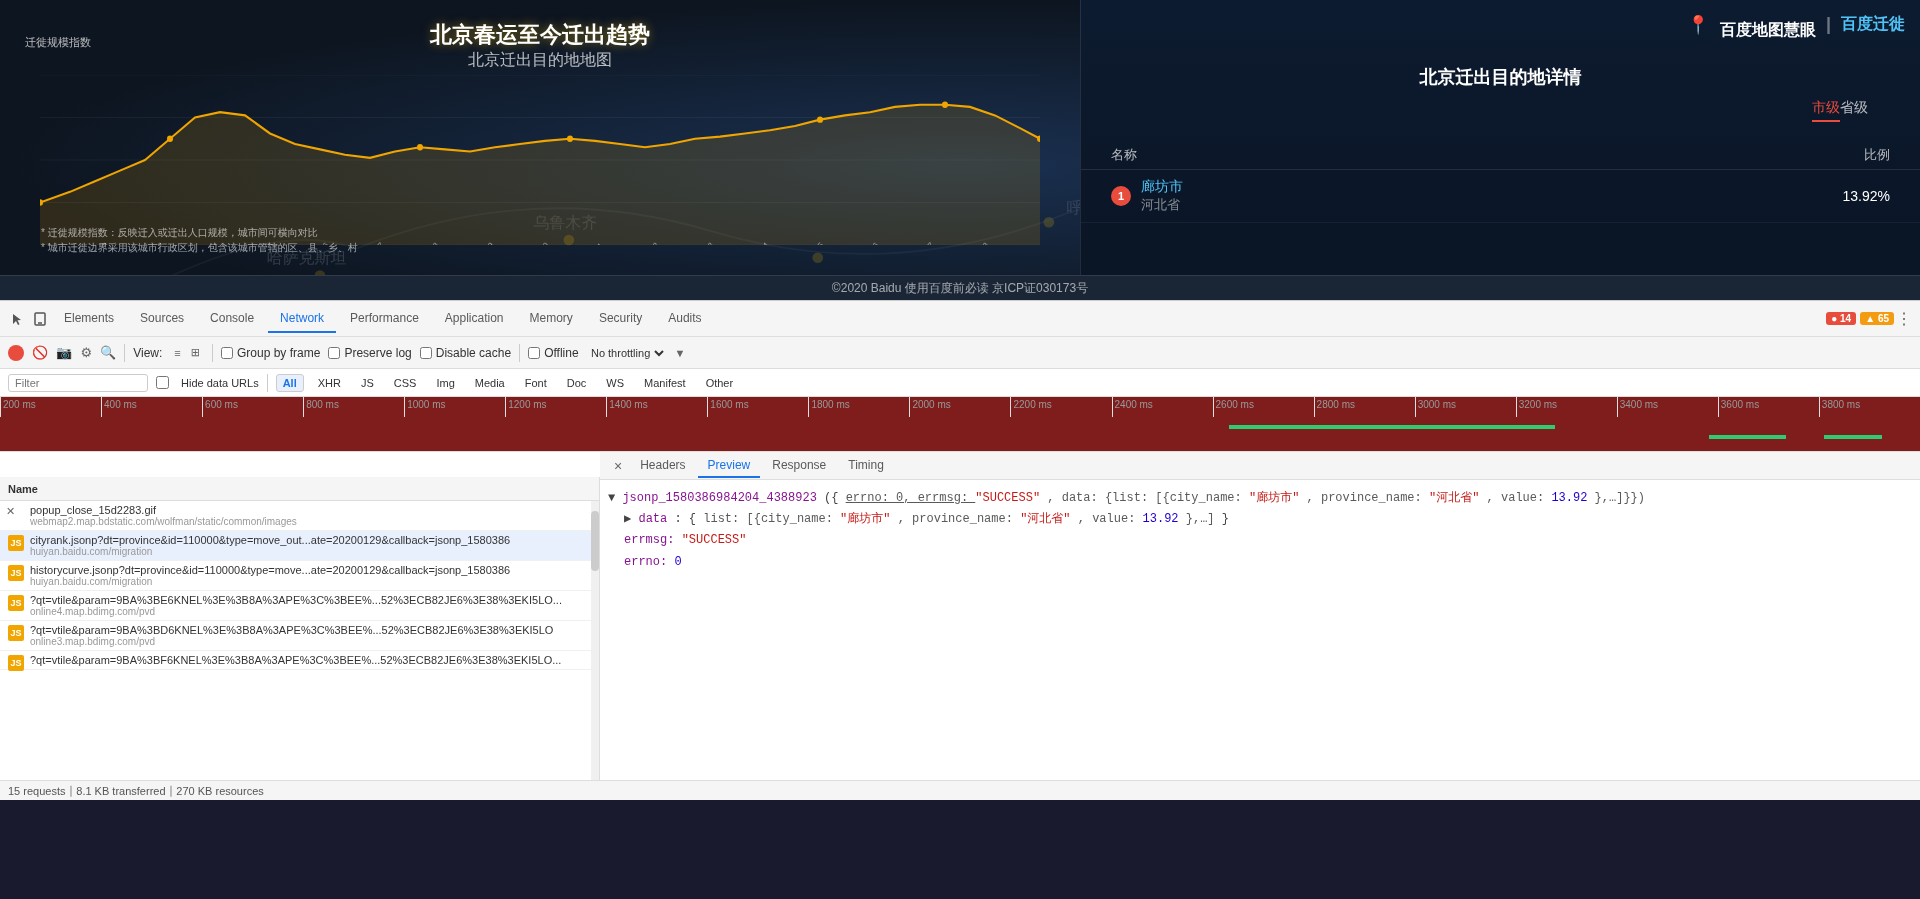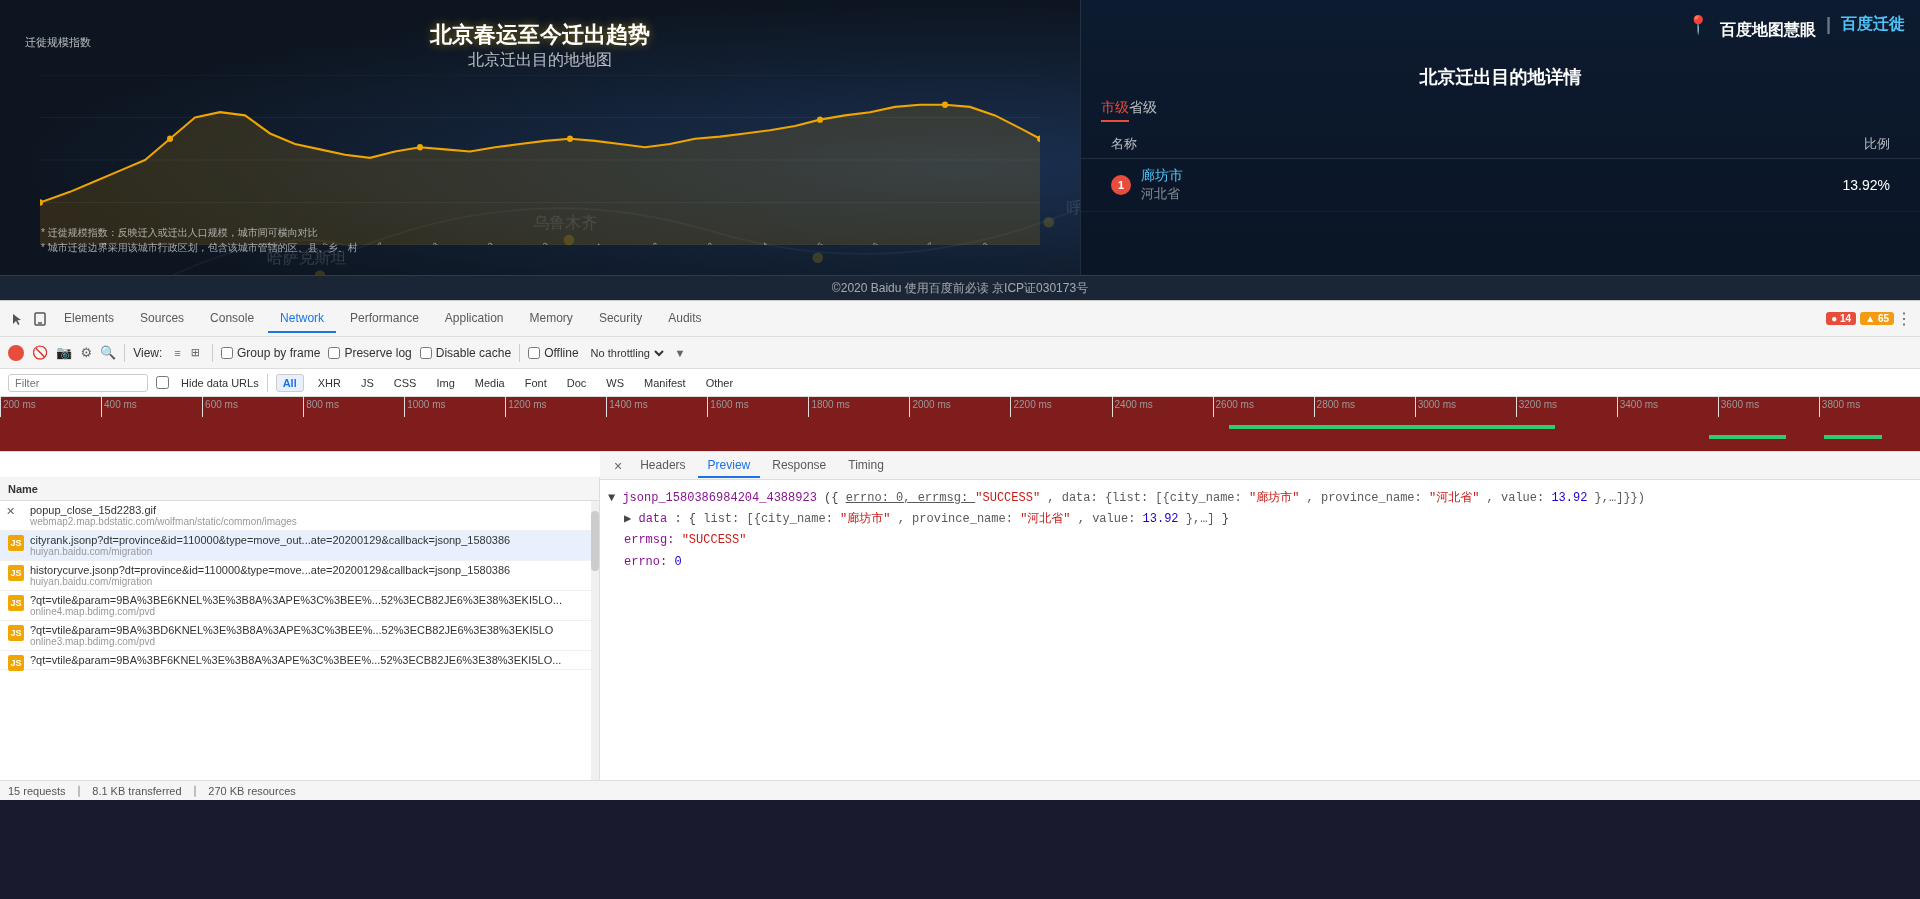--- a/index.html
+++ b/index.html
@@ -160,23 +160,23 @@
     .right-panel-title {
       text-align: center;
       color: #fff;
       font-size: 18px;
       font-weight: bold;
       padding: 15px 0 10px;
     }
 
     .right-panel-tabs {
       display: flex;
-      justify-content: flex-start;
-      padding: 0 20px;
-      margin-bottom: 8px;
+      justify-content: flex-end;
+      padding: 0 52px;
+      margin-bottom: 19px;
     }
 
     .tab-city { color: #e74c3c; font-size: 14px; border-bottom: 2px solid #e74c3c; padding-bottom: 3px; }
     .tab-province { color: rgba(255,255,255,0.7); font-size: 14px; }
 
     .right-panel-header {
       display: flex;
       justify-content: space-between;
       padding: 5px 30px;
       color: rgba(255,255,255,0.7);
@@ -336,20 +336,21 @@
       width: 12px;
       height: 12px;
     }
 
     .throttle-select {
       font-size: 11px;
       border: none;
       background: none;
       color: #333;
       cursor: pointer;
+      text-align: center;
     }
 
     
     .filter-bar {
       display: flex;
       align-items: center;
       background: #fff;
       border-bottom: 1px solid #ddd;
       height: 28px;
       padding: 0 8px;
@@ -580,21 +581,20 @@
     
     .status-bar {
       background: #f5f5f5;
       border-top: 1px solid #ddd;
       height: 20px;
       display: flex;
       align-items: center;
       padding: 0 8px;
       font-size: 11px;
       color: #555;
-      gap: 8px;
     }
 
     .scrollbar-thumb {
       width: 8px;
       height: 60px;
       background: #ccc;
       border-radius: 4px;
       position: absolute;
       top: 10px;
     }

